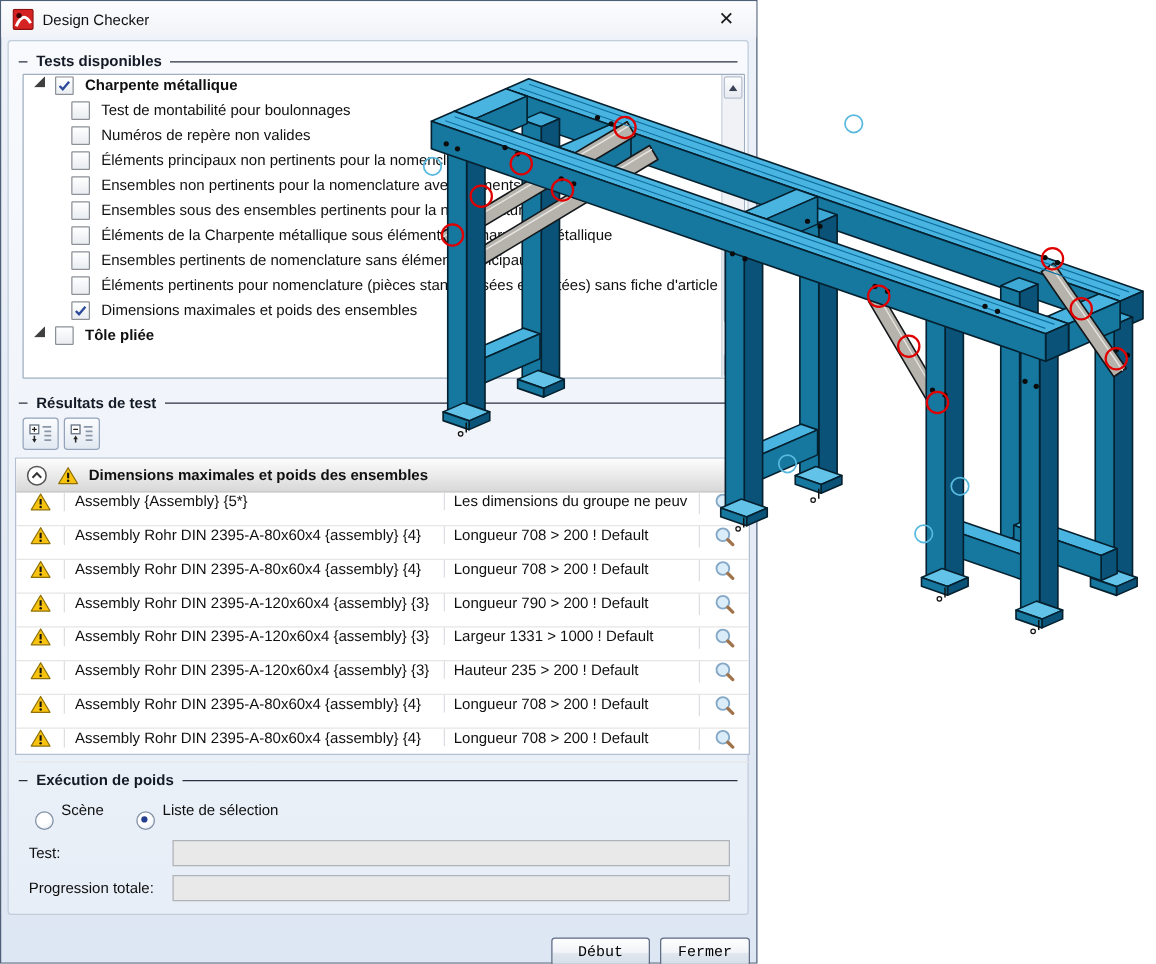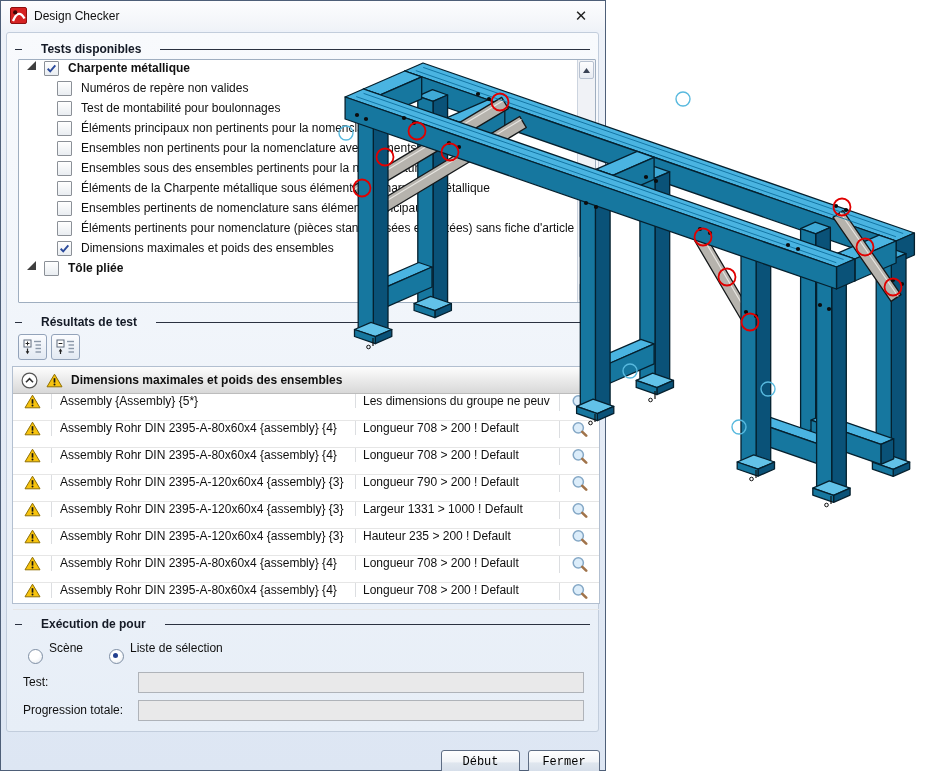--- a/index.html
+++ b/index.html
@@ -15,21 +15,21 @@
   .app-icon{position:absolute;left:9px;top:6px;width:17px;height:17px}
   .title-text{position:absolute;left:33px;top:8px;font-size:12px;color:#101010;white-space:nowrap}
   .close-btn{position:absolute;right:13px;top:5px;width:22px;height:19px;
              font-size:15px;line-height:19px;text-align:center;color:#1c1c1c;cursor:pointer}
 
   .panel{position:absolute;left:5px;top:31px;width:591px;height:698px;
          border:1px solid #c2cddc;border-radius:3px;
          background:linear-gradient(#f8fafd,#e7eef7)}
 
   
-  .grp{position:absolute;left:8px;right:8px;display:flex;align-items:center;gap:19px;
+  .grp{position:absolute;left:8px;right:8px;display:flex;align-items:center;gap:7px;
        font-weight:700;font-size:12px;color:#141a26;white-space:nowrap}
   .grp .dash{width:7px;border-top:1px solid #2a3140;flex:none}
   .grp .gline{flex:1;border-top:1px solid #2a3140;margin-top:1px}
   #grp-tests{top:9px}#grp-results{top:282px}#grp-exec{top:584px}
 
   
   .listbox{position:absolute;left:11px;top:26px;width:576px;height:242px;
            background:#fff;border:1px solid #9fAEc0;border-radius:1px}
   .tree{position:absolute;left:0;top:1px;right:18px;bottom:0;overflow:hidden}
   .trow{display:flex;align-items:flex-start;height:20px;padding-left:38px;font-size:12px;color:#101010;white-space:nowrap}
@@ -122,28 +122,28 @@
         <polyline points="2,6.8 5,10 11,2.8" fill="none" stroke="#2b4a9b" stroke-width="2.2"></polyline>
       </svg>
     </span>
     <span class="tlabel">Charpente métallique</span>
   </div>
           <div class="trow">
 
     <span class="cb">
       
     </span>
+    <span class="tlabel">Test de montabilité pour boulonnages</span>
+  </div>
+          <div class="trow">
+
+    <span class="cb">
+      
+    </span>
     <span class="tlabel">Numéros de repère non valides</span>
-  </div>
-          <div class="trow">
-
-    <span class="cb">
-      
-    </span>
-    <span class="tlabel">Test de montabilité pour boulonnages</span>
   </div>
           <div class="trow">
 
     <span class="cb">
       
     </span>
     <span class="tlabel">Éléments principaux non pertinents pour la nomenclature</span>
   </div>
           <div class="trow">
 
@@ -396,21 +396,21 @@
         <circle cx="7.3" cy="6.8" r="5.1" fill="#dcedfa" stroke="#85a8c6" stroke-width="1.5"></circle>
         <line x1="11.3" y1="10.8" x2="15.2" y2="14.7" stroke="#a0734a" stroke-width="2.6" stroke-linecap="round"></line>
       </svg>
     </span>
   </div>
         </div>
     </div>
 
     <div class="grp" id="grp-exec">
       <span class="dash"></span>
-      <span>Exécution de pour</span>
+      <span>Exécution de poids</span>
       <span class="gline"></span>
     </div>
 
     <div class="radiorow">
       <span class="radio"></span>
       <span class="rlabel">Scène</span>
       <span class="radio-gap"></span>
       <span class="radio sel"></span>
       <span class="rlabel">Liste de sélection</span>
     </div>

